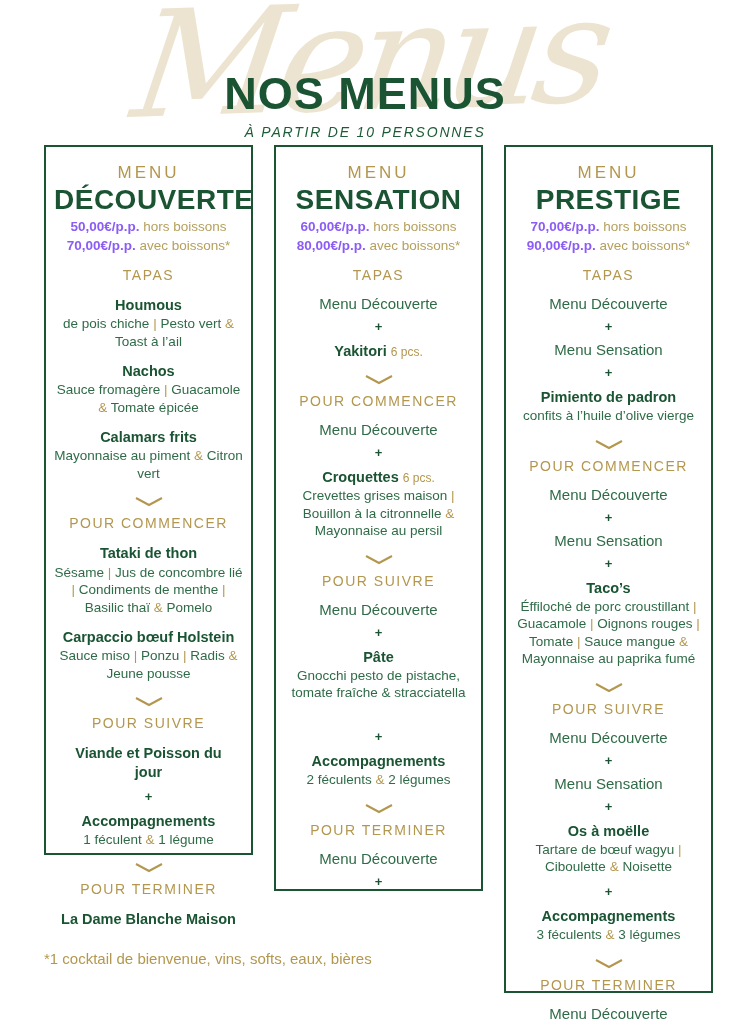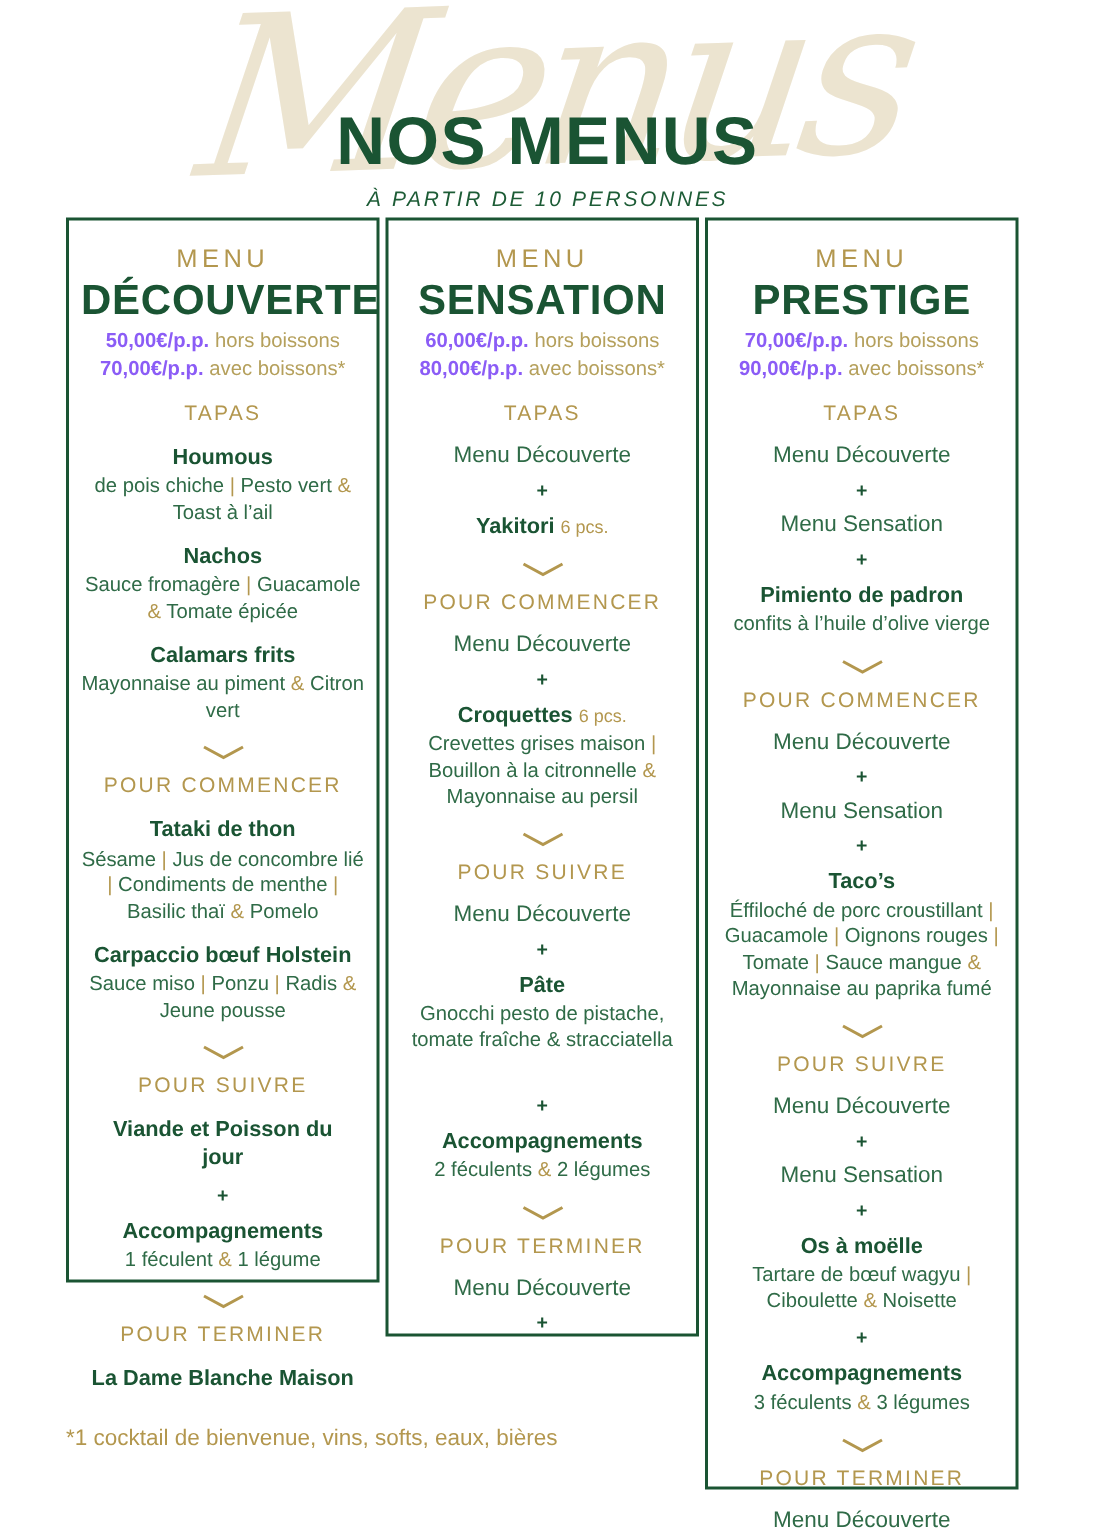--- a/index.html
+++ b/index.html
@@ -19,21 +19,21 @@
   }
   .page-title{
     position:relative;z-index:1;margin:0;padding-top:68px;
     font-size:45px;font-weight:bold;color:#1a5433;letter-spacing:1px;
   }
   .page-subtitle{
     position:relative;z-index:1;margin-top:4px;
     font-size:14px;font-style:italic;color:#1d5c36;letter-spacing:1.8px;
   }
   
-  .cards{position:absolute;left:44px;top:145px;display:flex;gap:4px;align-items:flex-start;z-index:1;}
+  .cards{position:absolute;left:44px;top:145px;display:flex;gap:21px;align-items:flex-start;z-index:1;}
   .card{
     width:209px;box-sizing:border-box;border:2px solid #1a5433;background:#fff;
     display:flex;flex-direction:column;text-align:center;padding:16px 8px 18px;
   }
   .card.c1{height:710px}
   .card.c2{height:746px}
   .card.c3{height:848px}
   .kicker{font-size:17px;color:#b3974e;letter-spacing:3px;margin-bottom:2px;}
   .mname{margin:0;font-size:28px;font-weight:bold;color:#1a5433;letter-spacing:.5px;line-height:1.05;}
   .prices{margin-top:4px;}

